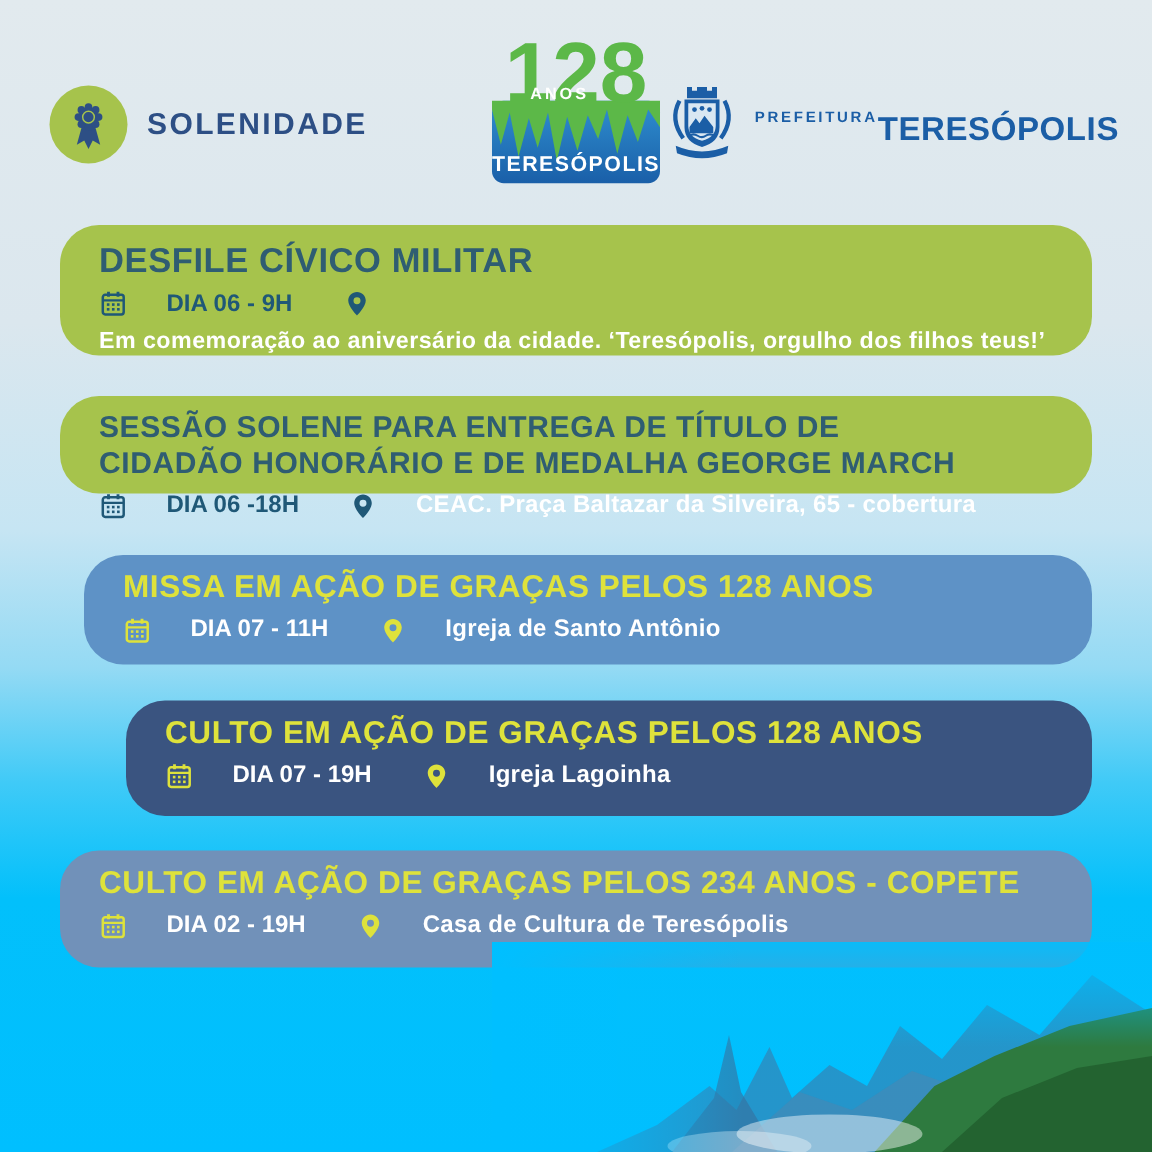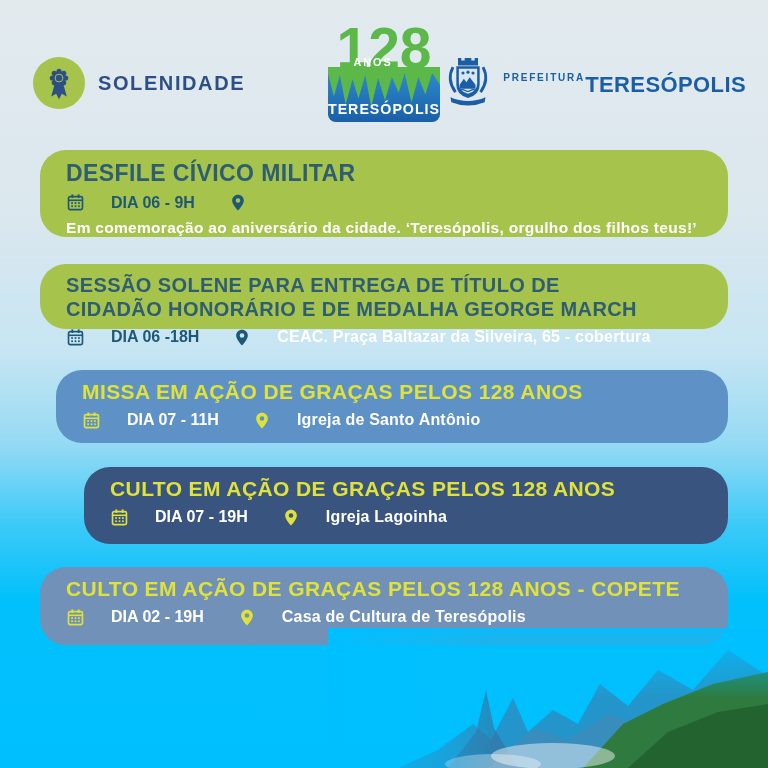--- a/index.html
+++ b/index.html
@@ -239,21 +239,21 @@
       <span class="ico pin-wrap">
         <svg width="18" height="21" viewBox="0 0 24 24">
             <path fill="currentColor" fill-rule="evenodd" d="M12 1.5c-4.3 0-7.8 3.4-7.8 7.7 0 5.6 7.8 13.3 7.8 13.3s7.8-7.7 7.8-13.3c0-4.3-3.5-7.7-7.8-7.7zm0 10.9a3.1 3.1 0 1 1 0-6.2 3.1 3.1 0 0 1 0 6.2z"></path>
           </svg>
       </span>
       <span class="loc">Igreja Lagoinha</span>
     </div>
   </section>
 
   <section class="card c5 theme-slate t-dark">
-    <h2 class="card-title">CULTO EM AÇÃO DE GRAÇAS PELOS 128 ANOS - COPETE</h2>
+    <h2 class="card-title">CULTO EM AÇÃO DE GRAÇAS PELOS 234 ANOS - COPETE</h2>
     <div class="meta">
       <span class="ico">
         <svg width="19" height="19" viewBox="0 0 24 24">
             <rect x="3.2" y="4.5" width="17.6" height="16.5" rx="2" fill="none" stroke="currentColor" stroke-width="2.1"></rect>
             <line x1="3.2" y1="9.2" x2="20.8" y2="9.2" stroke="currentColor" stroke-width="2"></line>
             <line x1="8" y1="1.8" x2="8" y2="6.2" stroke="currentColor" stroke-width="2.4"></line>
             <line x1="16" y1="1.8" x2="16" y2="6.2" stroke="currentColor" stroke-width="2.4"></line>
             <g fill="currentColor">
               <rect x="6.6" y="11.6" width="2.2" height="2.2"></rect>
               <rect x="10.9" y="11.6" width="2.2" height="2.2"></rect>

